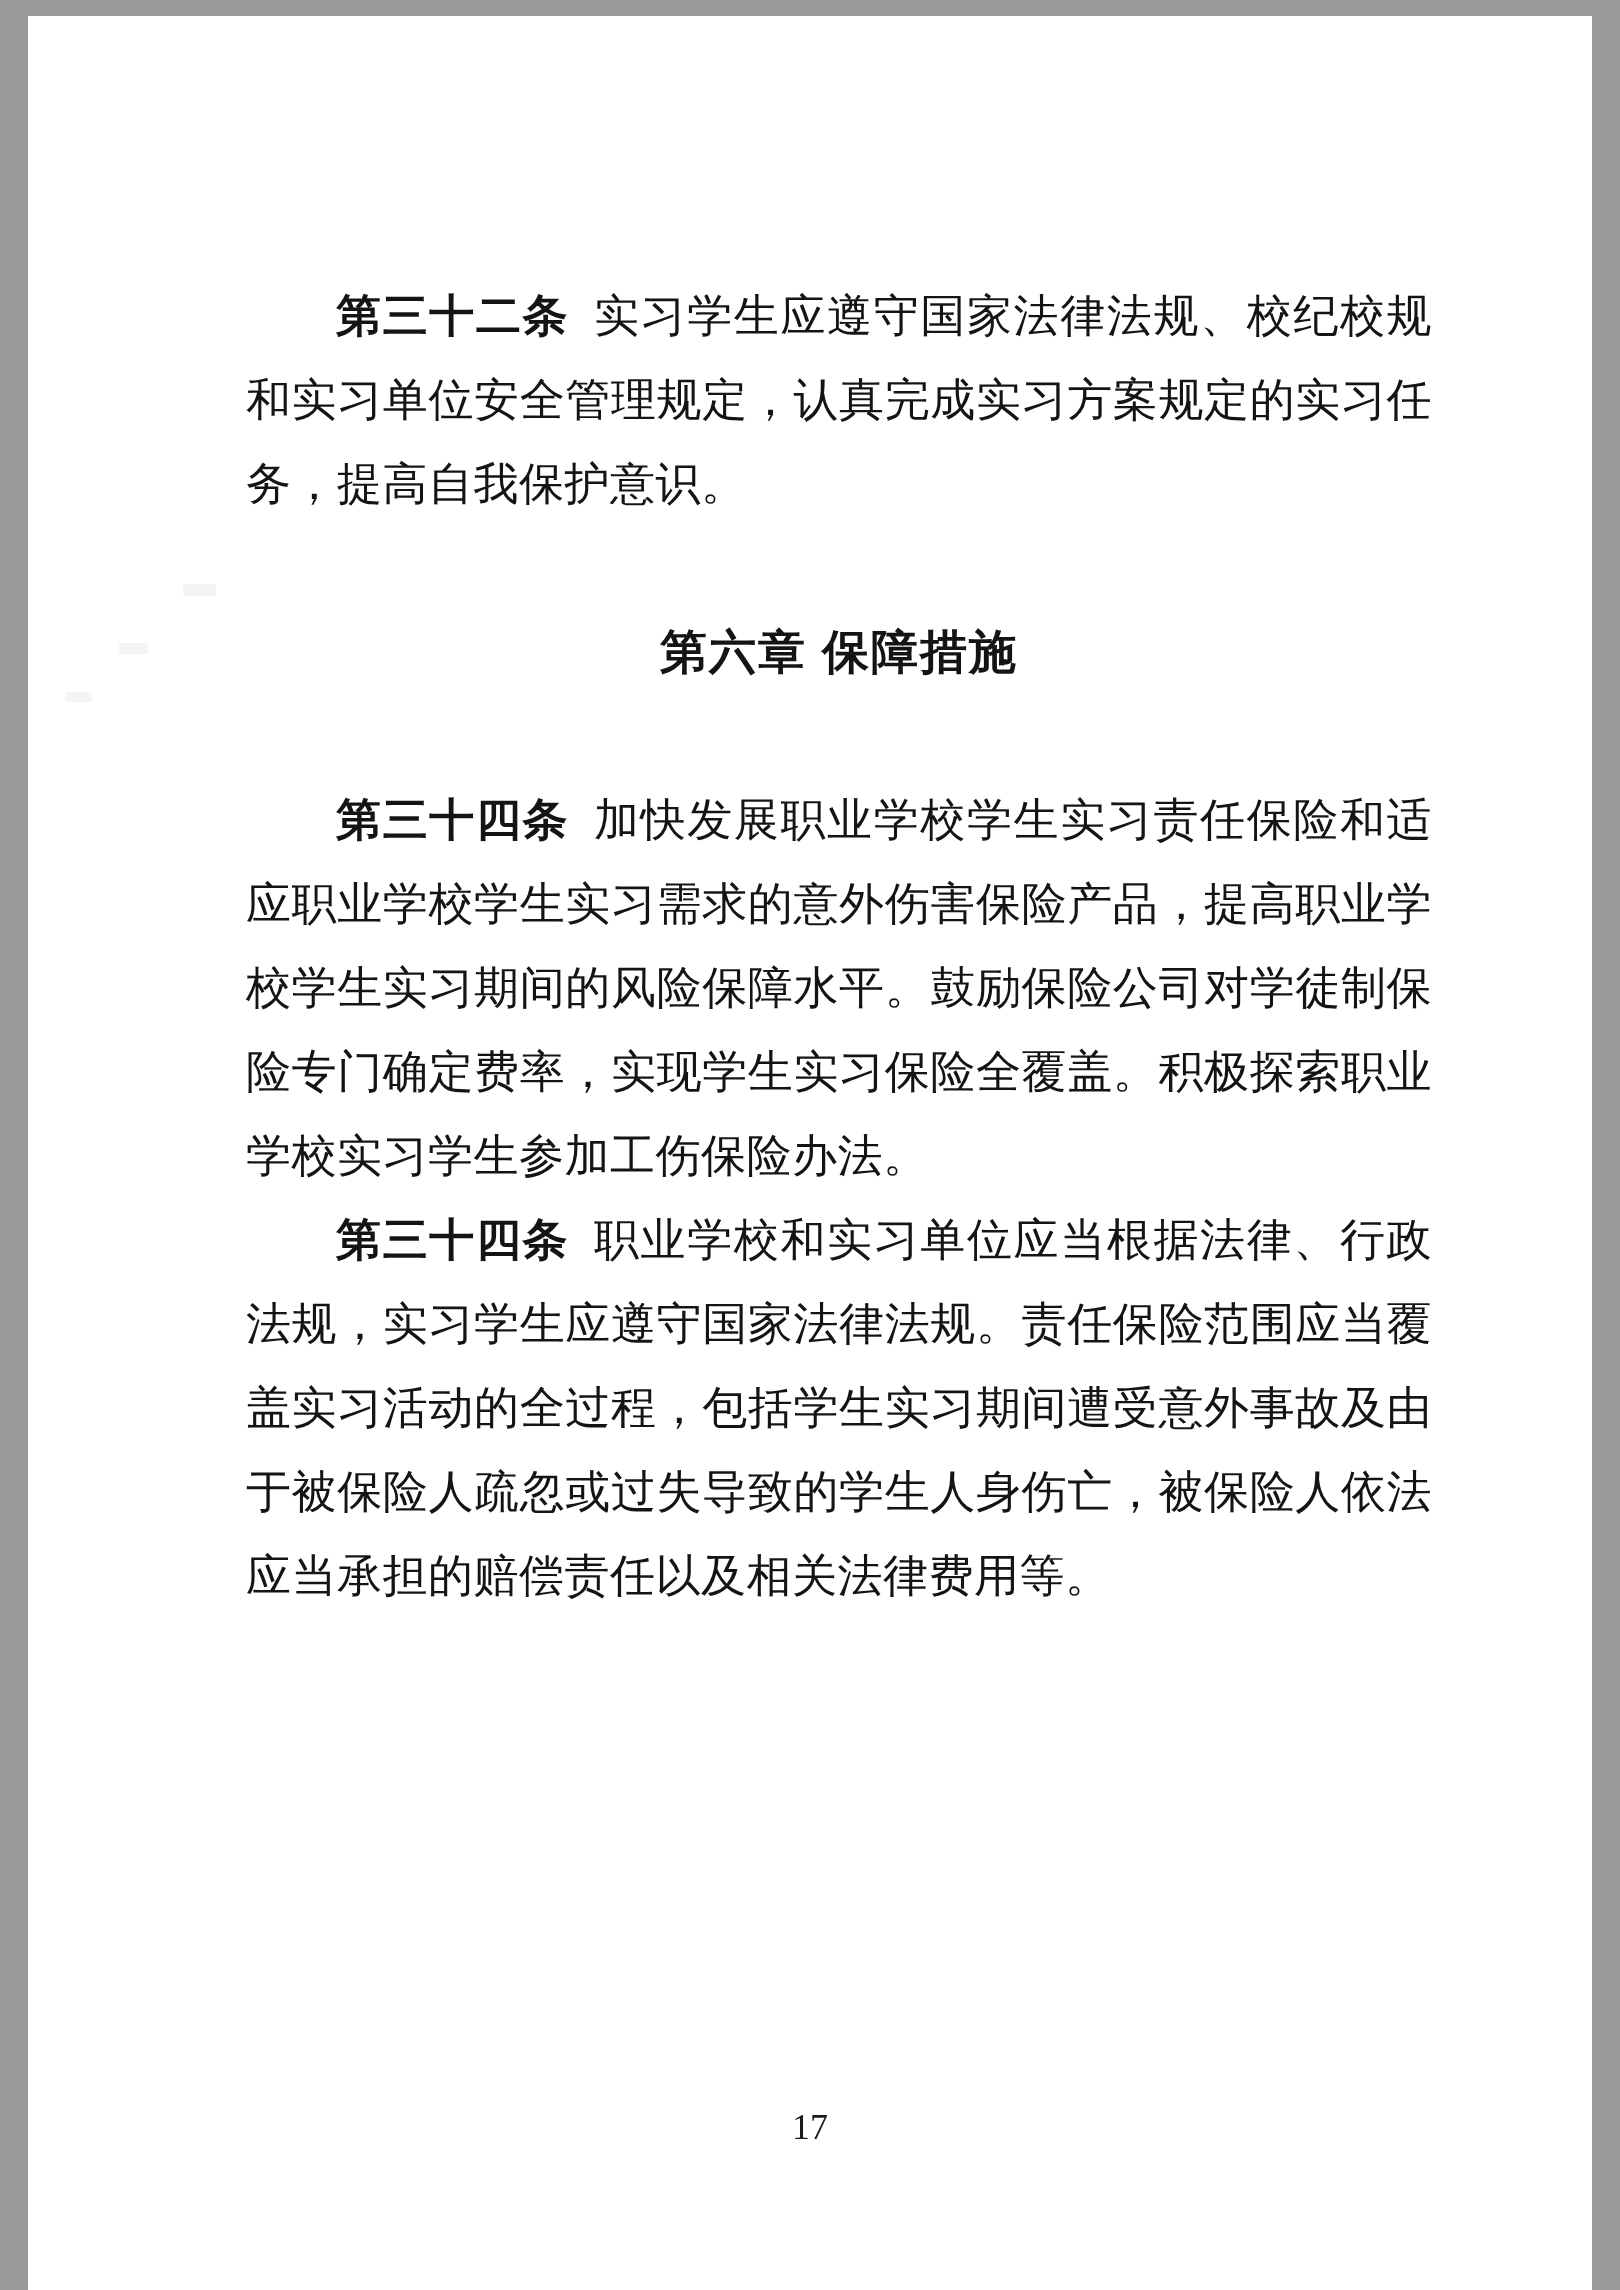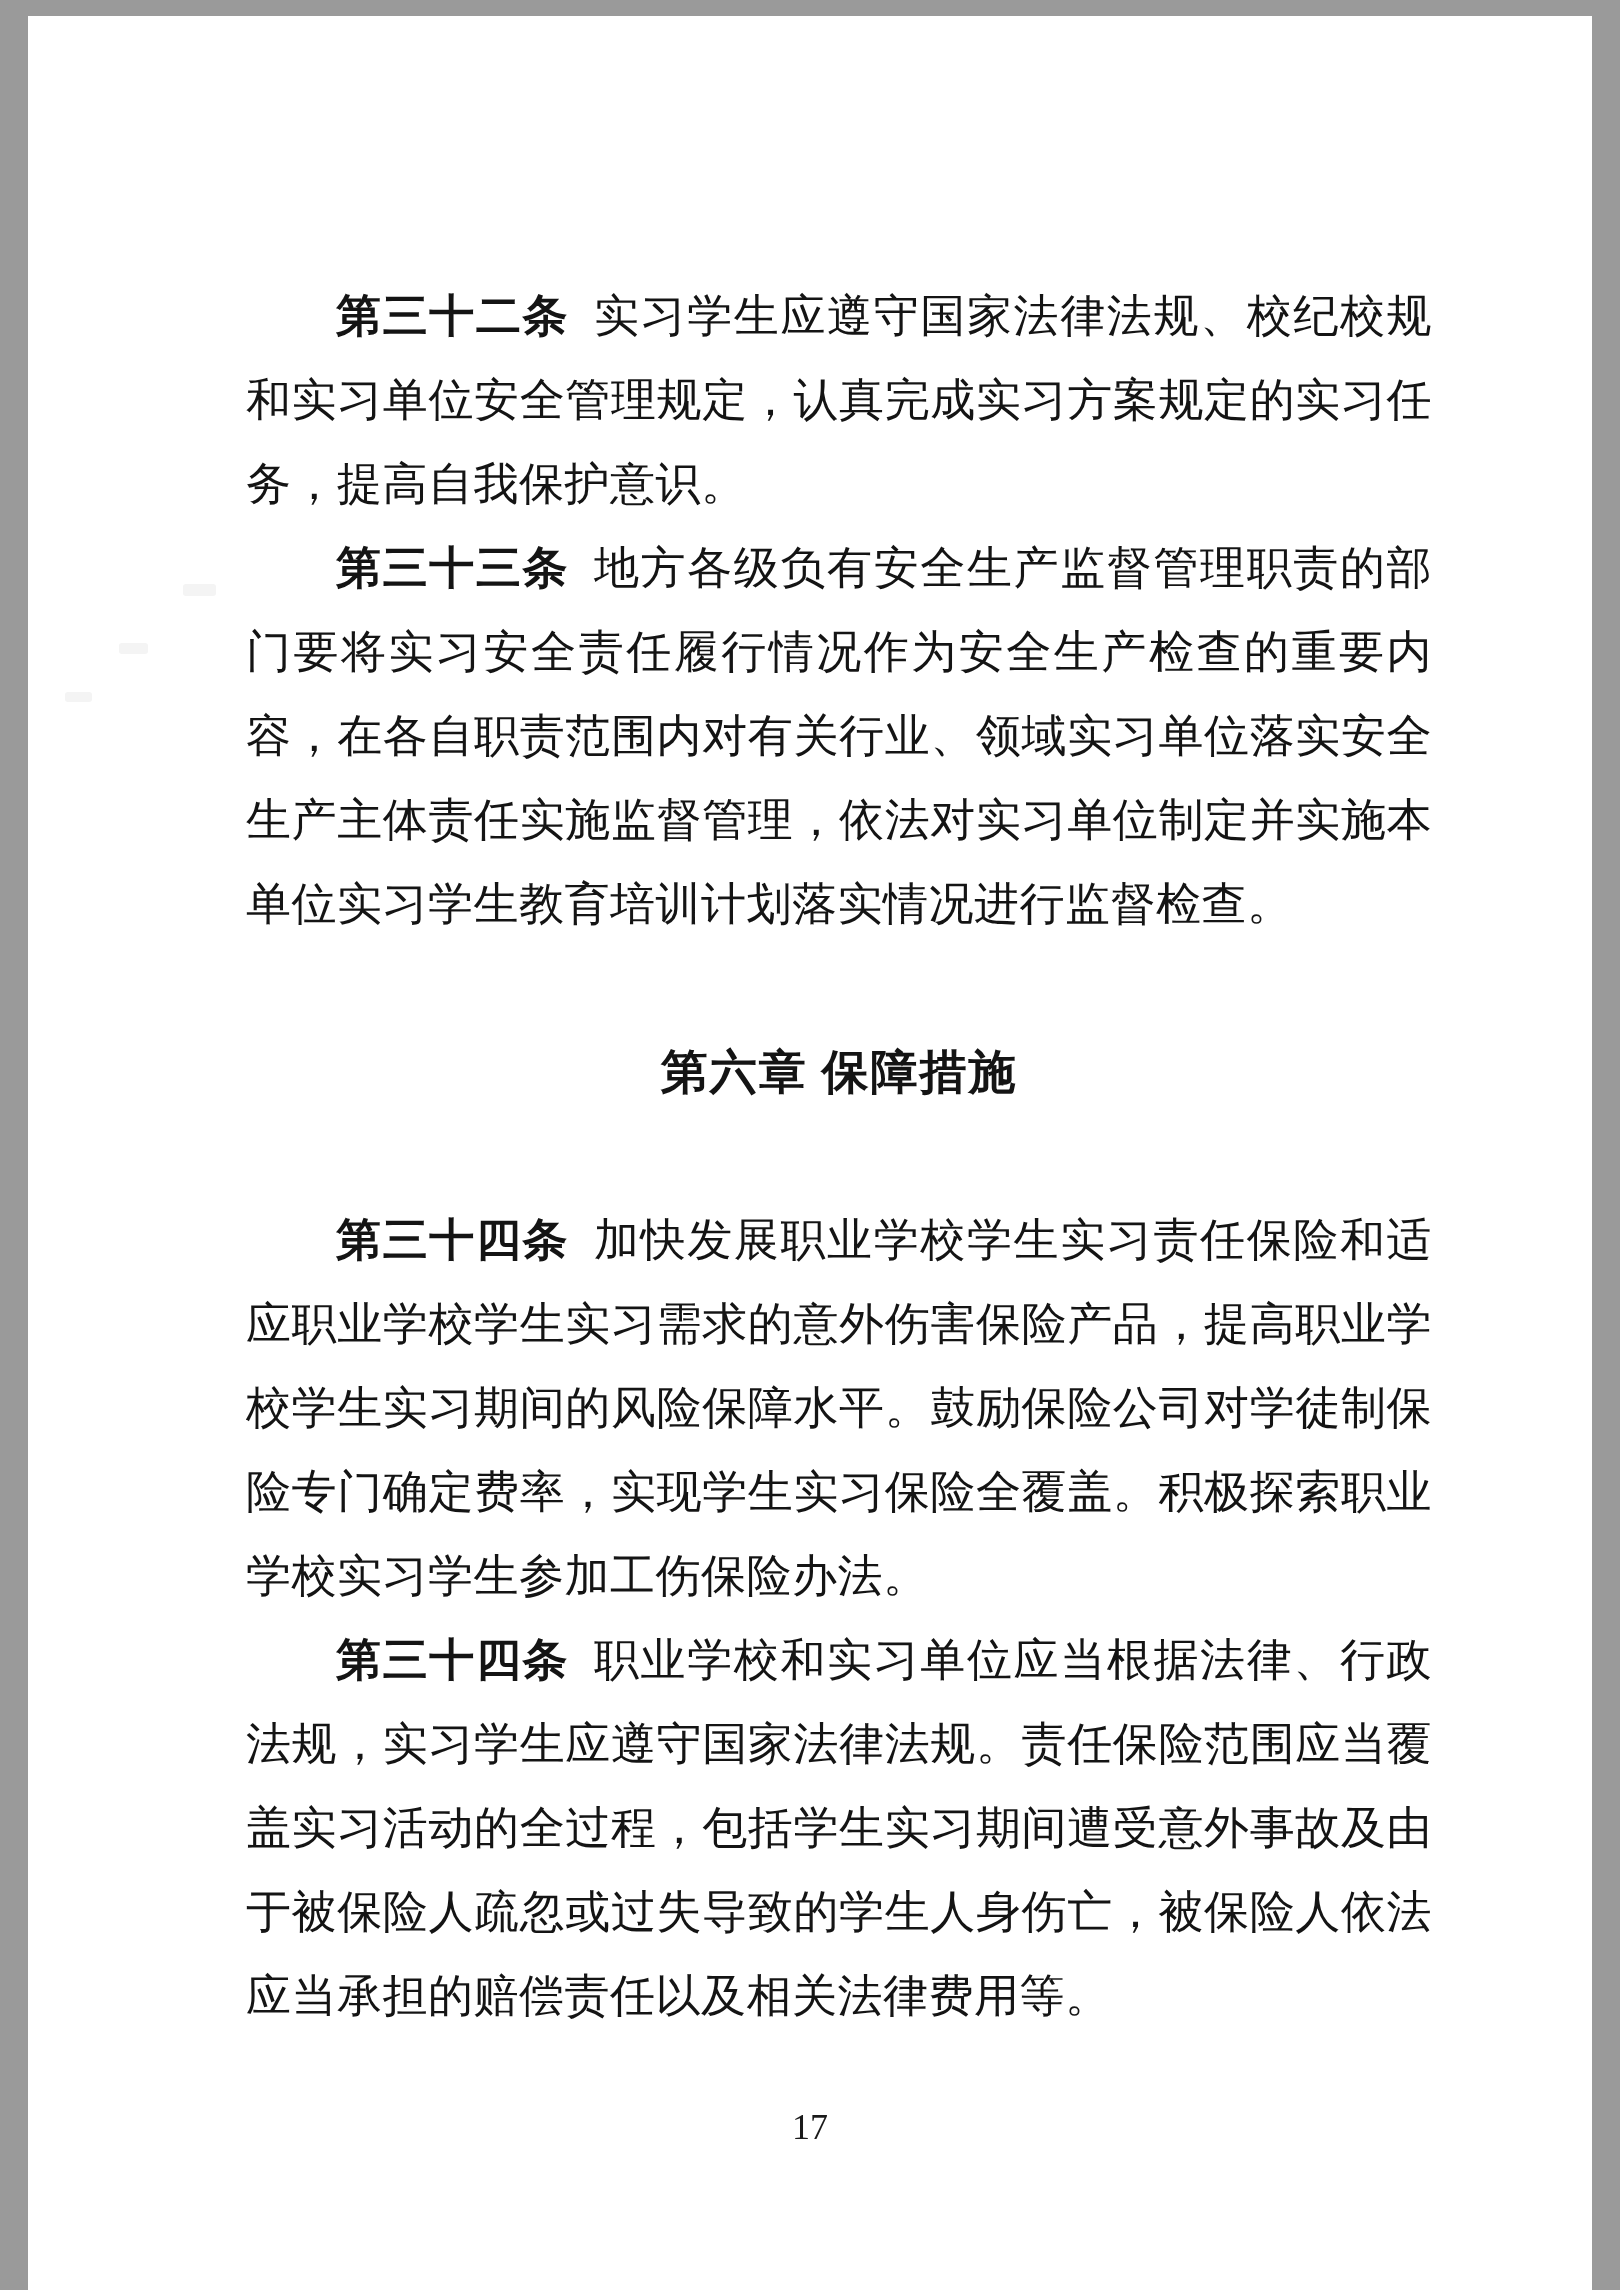--- a/index.html
+++ b/index.html
@@ -33,21 +33,21 @@
     text-indent: 2em;
   }
   .content p.article .lead {
     font-weight: bold;
     margin-right: 0.55em;
   }
   .chapter-heading {
     margin: 84px 0;
     text-indent: 0;
     text-align: center;
-    font-family: Liberation Serif, serif;
+    font-family: Liberation Sans, sans-serif;
     font-weight: bold;
     font-size: 47px;
     line-height: 84px;
     letter-spacing: 2px;
   }
   .page-number {
     position: absolute;
     top: 2092px;
     left: 0;
     width: 100%;
@@ -75,23 +75,20 @@
   <div class="smudge smudge-1"></div>
   <div class="smudge smudge-2"></div>
   <div class="smudge smudge-3"></div>
 
   <div class="content">
 
     <p class="article">
       <span class="lead">第三十二条</span><span>实习学生应遵守国家法律法规、校纪校规和实习单位安全管理规定，认真完成实习方案规定的实习任务，提高自我保护意识。</span>
     </p>
 
-    <p class="article">
-      <span class="lead">第三十三条</span><span>地方各级负有安全生产监督管理职责的部门要将实习安全责任履行情况作为安全生产检查的重要内容，在各自职责范围内对有关行业、领域实习单位落实安全生产主体责任实施监督管理，依法对实习单位制定并实施本单位实习学生教育培训计划落实情况进行监督检查。</span>
-    </p>
 
     <h2 class="chapter-heading">第六章 保障措施</h2>
 
     <p class="article">
       <span class="lead">第三十四条</span><span>加快发展职业学校学生实习责任保险和适应职业学校学生实习需求的意外伤害保险产品，提高职业学校学生实习期间的风险保障水平。鼓励保险公司对学徒制保险专门确定费率，实现学生实习保险全覆盖。积极探索职业学校实习学生参加工伤保险办法。</span>
     </p>
 
     <p class="article">
       <span class="lead">第三十四条</span><span>职业学校和实习单位应当根据法律、行政法规，实习学生应遵守国家法律法规。责任保险范围应当覆盖实习活动的全过程，包括学生实习期间遭受意外事故及由于被保险人疏忽或过失导致的学生人身伤亡，被保险人依法应当承担的赔偿责任以及相关法律费用等。</span>
     </p>

